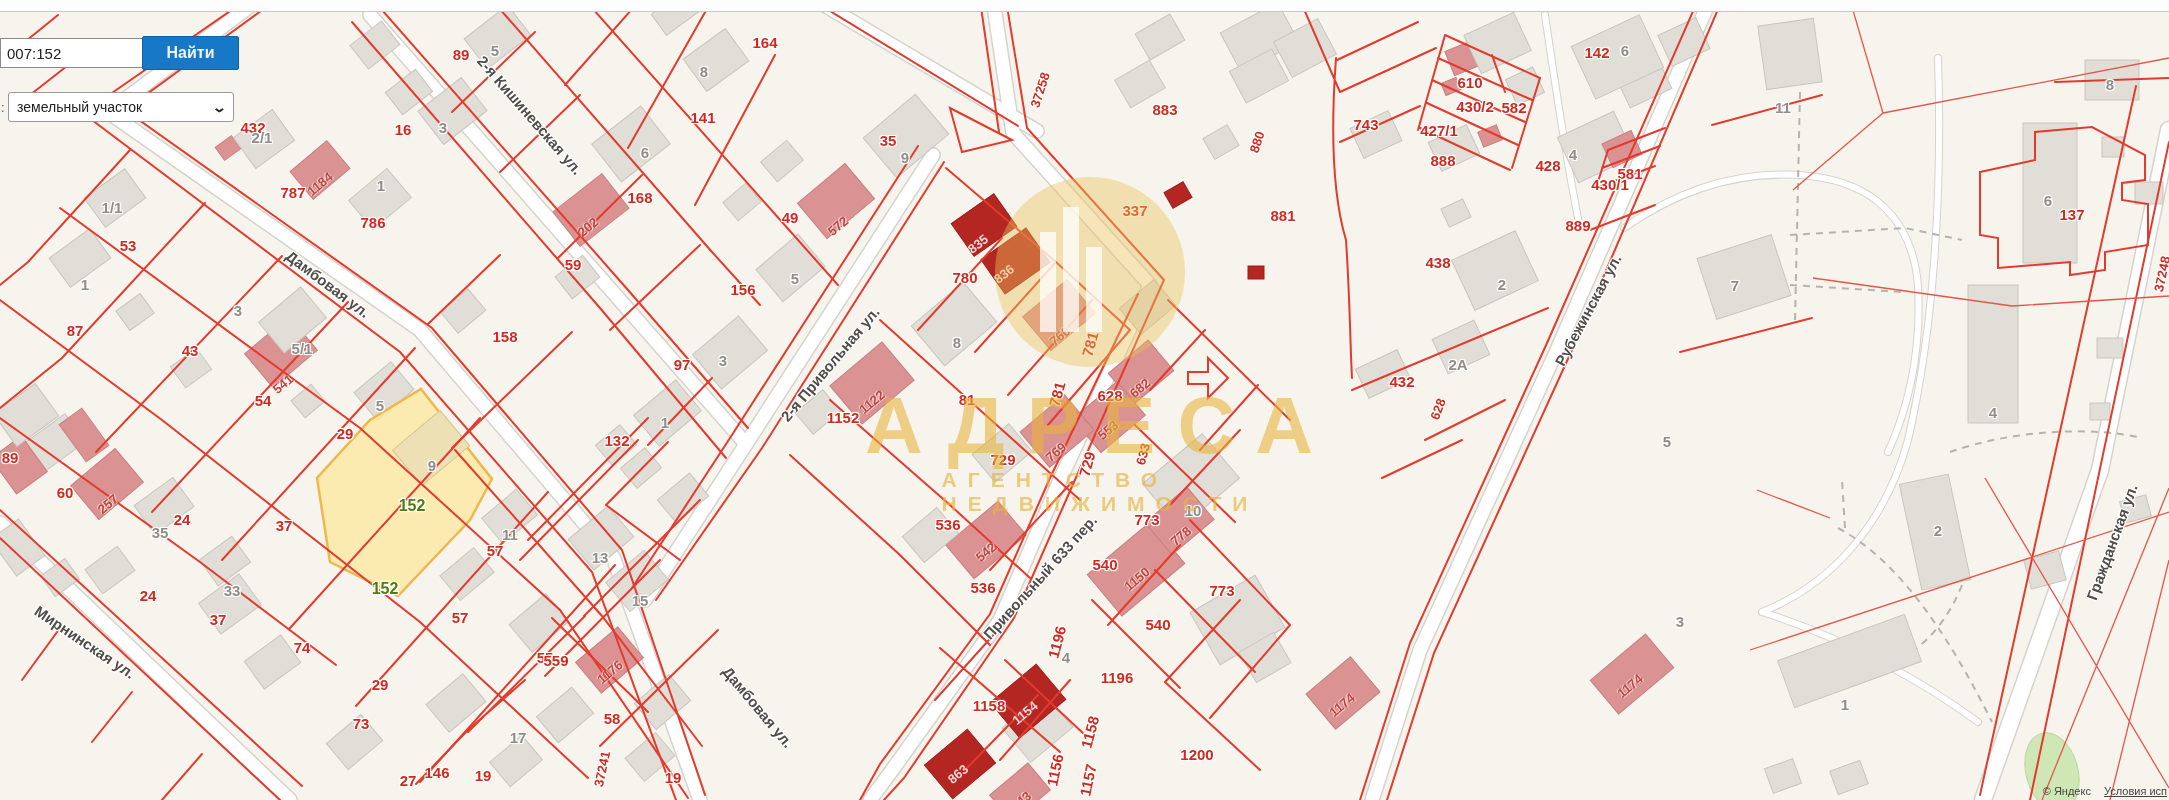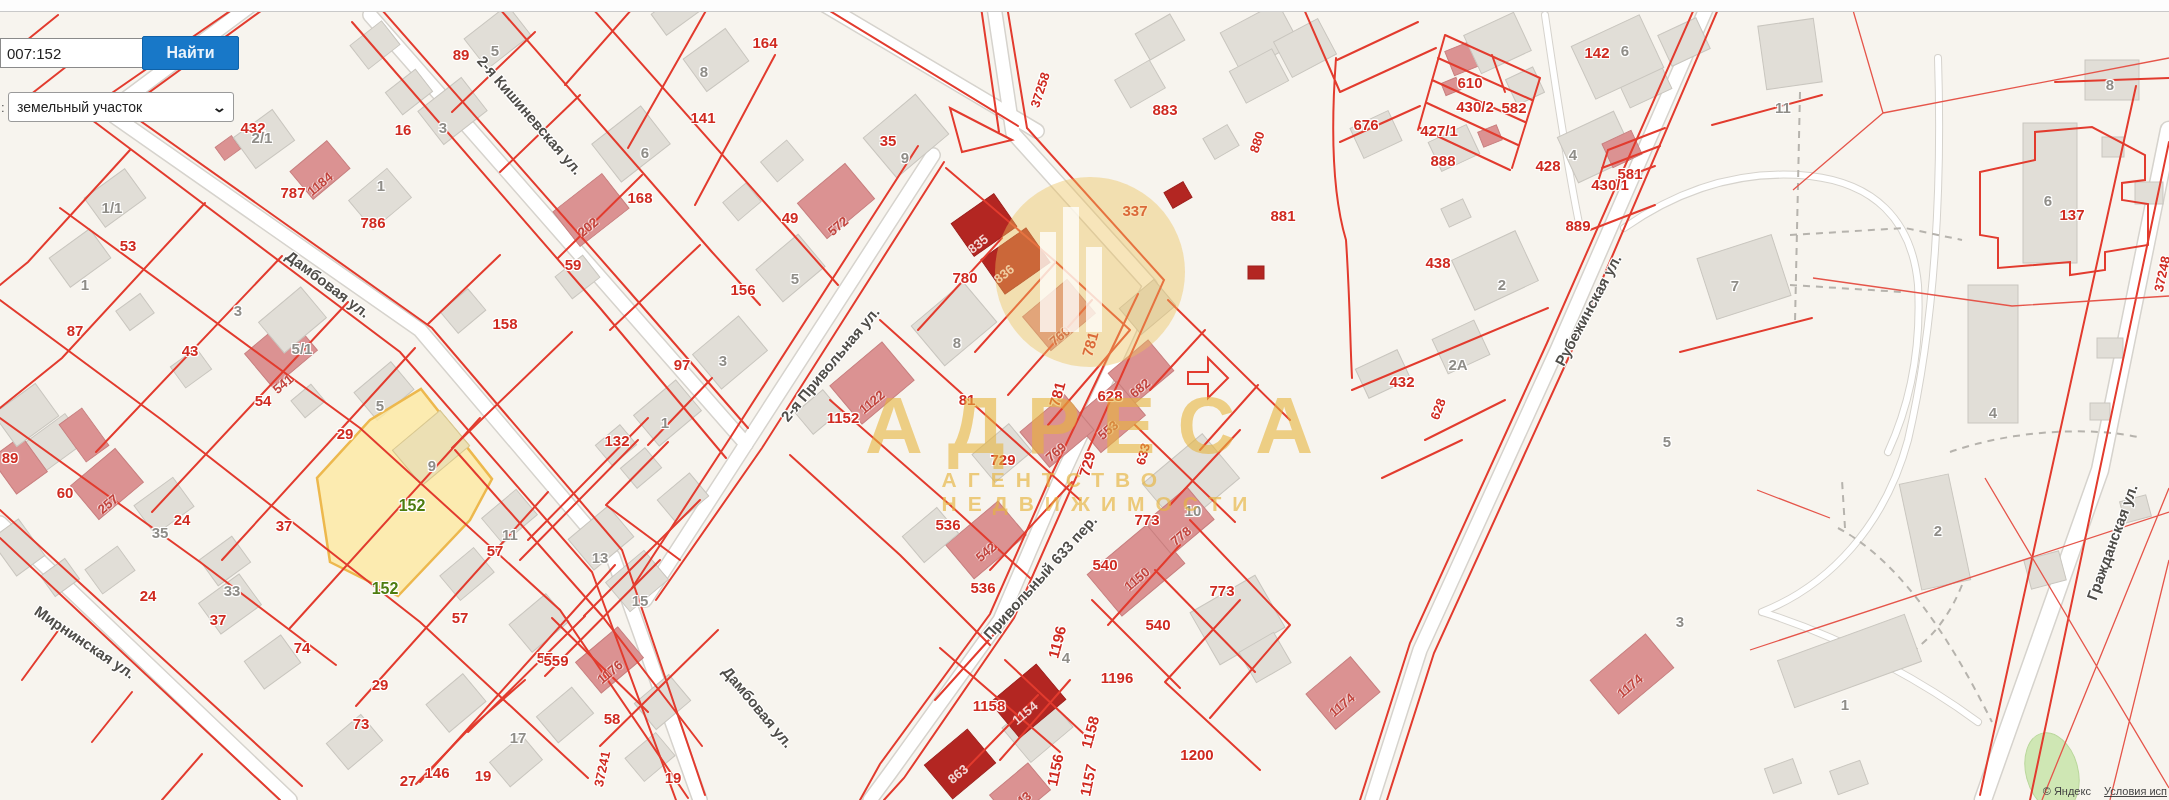--- a/index.html
+++ b/index.html
@@ -272,21 +272,21 @@
     <div id="labels">
         <div class="lb red" style="left: 253px; top: 115px;">432</div>
         <div class="lb red" style="left: 293px; top: 180px;">787</div>
         <div class="lb red" style="left: 373px; top: 210px;">786</div>
         <div class="lb red" style="left: 403px; top: 117px;">16</div>
         <div class="lb red" style="left: 461px; top: 42px;">89</div>
         <div class="lb red" style="left: 765px; top: 30px;">164</div>
         <div class="lb red" style="left: 703px; top: 105px;">141</div>
         <div class="lb red" style="left: 640px; top: 185px;">168</div>
         <div class="lb red" style="left: 573px; top: 252px;">59</div>
-        <div class="lb red" style="left: 505px; top: 311px;">158</div>
+        <div class="lb red" style="left: 505px; top: 324px;">158</div>
         <div class="lb red" style="left: 743px; top: 277px;">156</div>
         <div class="lb red" style="left: 682px; top: 352px;">97</div>
         <div class="lb red" style="left: 617px; top: 428px;">132</div>
         <div class="lb red" style="left: 790px; top: 205px;">49</div>
         <div class="lb red" style="left: 888px; top: 128px;">35</div>
         <div class="lb red" style="left: 128px; top: 233px;">53</div>
         <div class="lb red" style="left: 75px; top: 318px;">87</div>
         <div class="lb red" style="left: 190px; top: 338px;">43</div>
         <div class="lb red" style="left: 263px; top: 388px;">54</div>
         <div class="lb red" style="left: 345px; top: 421px;">29</div>
@@ -330,21 +330,21 @@
         <div class="lb red" style="left: 1117px; top: 665px;">1196</div>
         <div class="lb red" style="left: 1197px; top: 742px;">1200</div>
         <div class="lb red" style="left: 1135px; top: 198px;">337</div>
         <div class="lb red" style="left: 1165px; top: 97px;">883</div>
         <div class="lb red" style="left: 1283px; top: 203px;">881</div>
         <div class="lb red" style="left: 1470px; top: 70px;">610</div>
         <div class="lb red" style="left: 1475px; top: 94px;">430/2</div>
         <div class="lb red" style="left: 1514px; top: 95px;">582</div>
         <div class="lb red" style="left: 1439px; top: 118px;">427/1</div>
         <div class="lb red" style="left: 1443px; top: 148px;">888</div>
-        <div class="lb red" style="left: 1366px; top: 112px;">676</div>
+        <div class="lb red" style="left: 1366px; top: 112px;">743</div>
         <div class="lb red" style="left: 1548px; top: 153px;">428</div>
         <div class="lb red" style="left: 1630px; top: 161px;">581</div>
         <div class="lb red" style="left: 1610px; top: 172px;">430/1</div>
         <div class="lb red" style="left: 1578px; top: 213px;">889</div>
         <div class="lb red" style="left: 1597px; top: 40px;">142</div>
         <div class="lb red" style="left: 1438px; top: 250px;">438</div>
         <div class="lb red" style="left: 1402px; top: 369px;">432</div>
         <div class="lb red" style="left: 2072px; top: 202px;">137</div>
         <div class="lb orange" style="left: 412px; top: 494px;">152</div>
         <div class="lb orange" style="left: 385px; top: 577px;">152</div>

